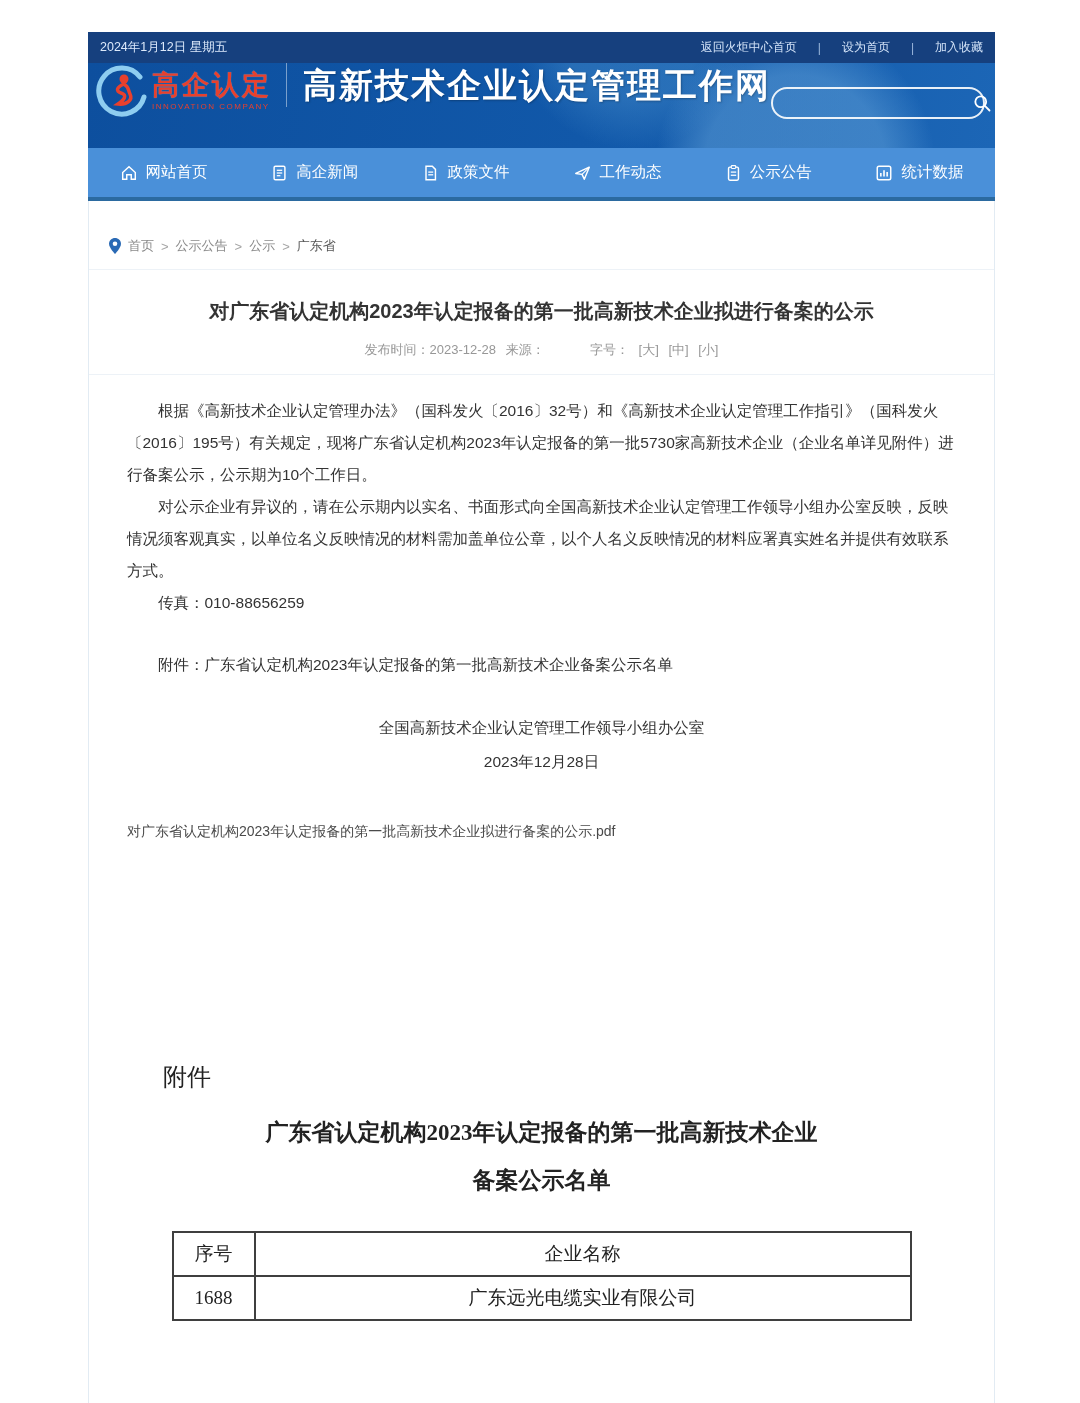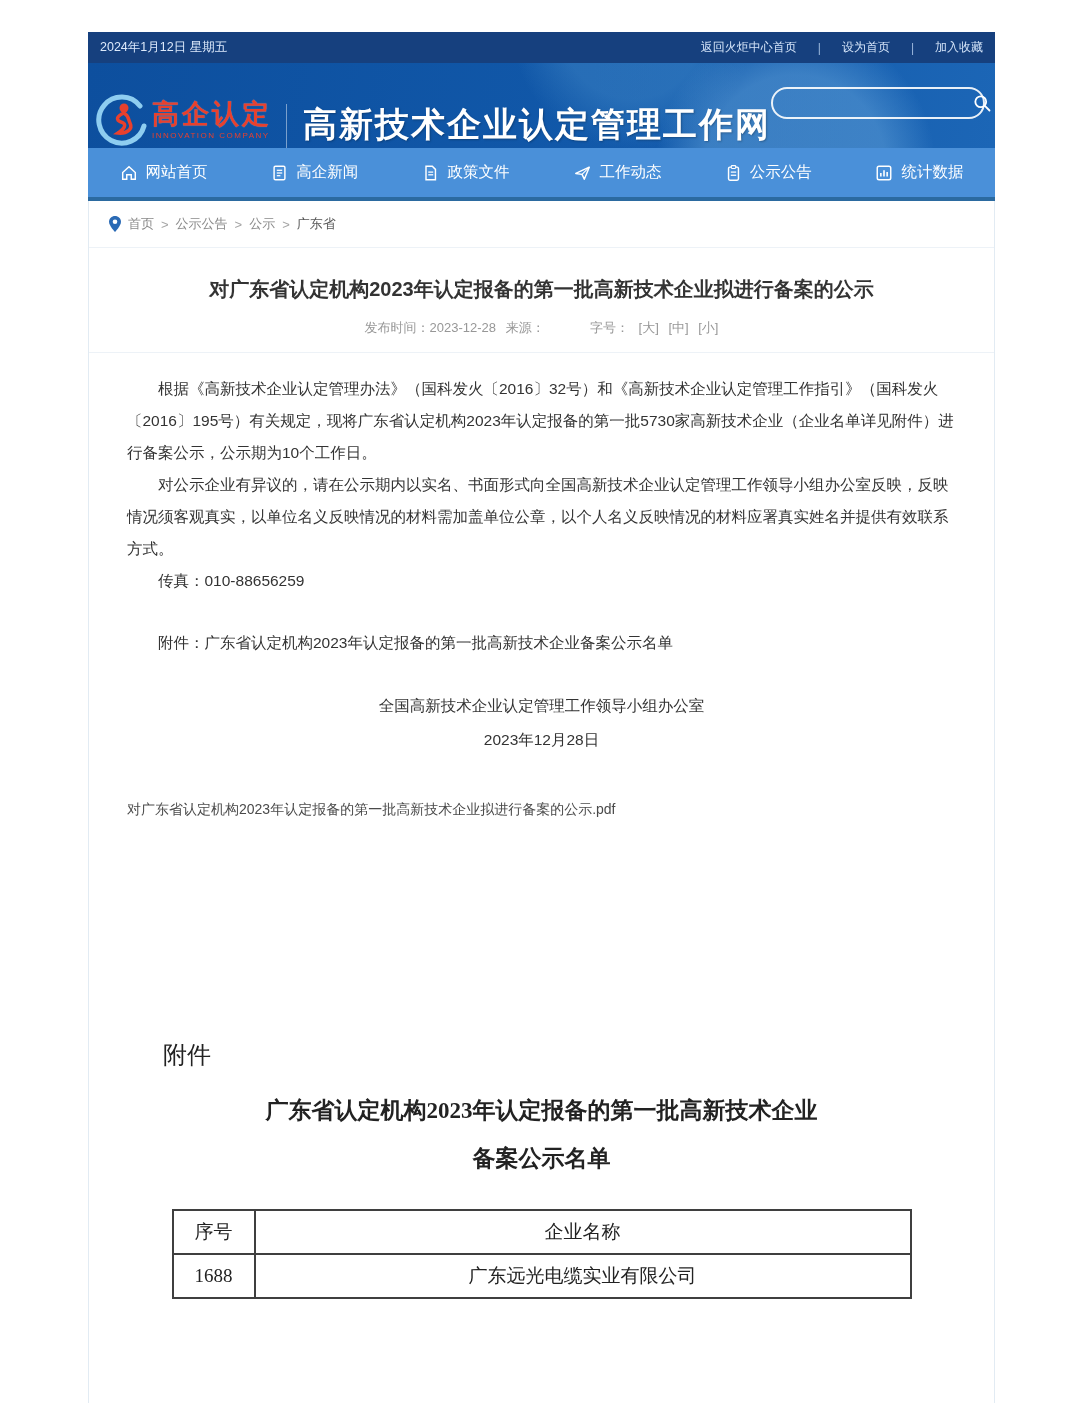--- a/index.html
+++ b/index.html
@@ -9,21 +9,21 @@
 
   
   .topbar{height:31px;background:#16407e;display:flex;justify-content:space-between;
           align-items:center;padding:0 12px;box-sizing:border-box;}
   .topbar .date{color:#dce9fb;font-size:12.5px;}
   .topbar .links{display:flex;align-items:center;gap:21px;color:#d4e4f9;font-size:12px;}
   .topbar .links a{color:#d4e4f9;text-decoration:none;cursor:pointer;}
   .topbar .sep{color:#9db9dd;}
 
   
-  .masthead{height:85px;position:relative;display:flex;align-items:flex-end;
+  .masthead{height:85px;position:relative;display:flex;align-items:flex-start;
     background:
       radial-gradient(circle at 78% 120%, rgba(130,190,235,.35) 0 90px, rgba(130,190,235,0) 140px),
       radial-gradient(circle at 60% -40%, rgba(90,160,215,.30) 0 70px, rgba(90,160,215,0) 120px),
       linear-gradient(100deg,#0d4f9e 0%,#1158a9 55%,#1c66b6 100%);}
   .logo{display:flex;align-items:center;margin-left:6px;}
   .logo-icon{width:56px;height:56px;flex:0 0 auto;}
   .logo-text{margin-left:2px;line-height:1;}
   .logo-title{color:#e8402d;font-size:27px;font-weight:bold;letter-spacing:3px;
               text-shadow:0 0 1px rgba(255,255,255,.4);}
   .logo-sub{color:#e8402d;font-size:8px;letter-spacing:1.5px;margin-top:4px;}
@@ -39,21 +39,21 @@
 
   
   .navbar{height:49px;background:#4a90d9;display:flex;border-bottom:4px solid #2b6aa0;}
   .nav-item{flex:1;display:flex;align-items:center;justify-content:center;gap:8px;
             color:#ffffff;font-size:15.5px;cursor:pointer;}
   .nav-item svg{display:block;}
 
   
   .content{background:#fff;border-left:1px solid #e2ebf3;border-right:1px solid #e2ebf3;
            box-sizing:border-box;height:1220px;}
-  .breadcrumb{display:flex;align-items:center;gap:7px;padding:14px 20px 14px 20px;
+  .breadcrumb{display:flex;align-items:center;gap:7px;padding:36px 20px 14px 20px;
               border-bottom:1px solid #edf2f7;font-size:13px;color:#8a8a8a;}
   .breadcrumb .crumb{cursor:pointer;}
   .breadcrumb .crumb.current{color:#555;}
   .crumb-sep{color:#a5a5a5;}
 
   .article-title{margin-top:28px;text-align:center;font-size:20px;font-weight:bold;color:#333;}
   .article-meta{margin-top:16px;text-align:center;font-size:13px;color:#979797;}
   .article-meta span{margin:0 3px;}
   .meta-gap{display:inline-block;width:26px;}
   .fs-opt{cursor:pointer;}

